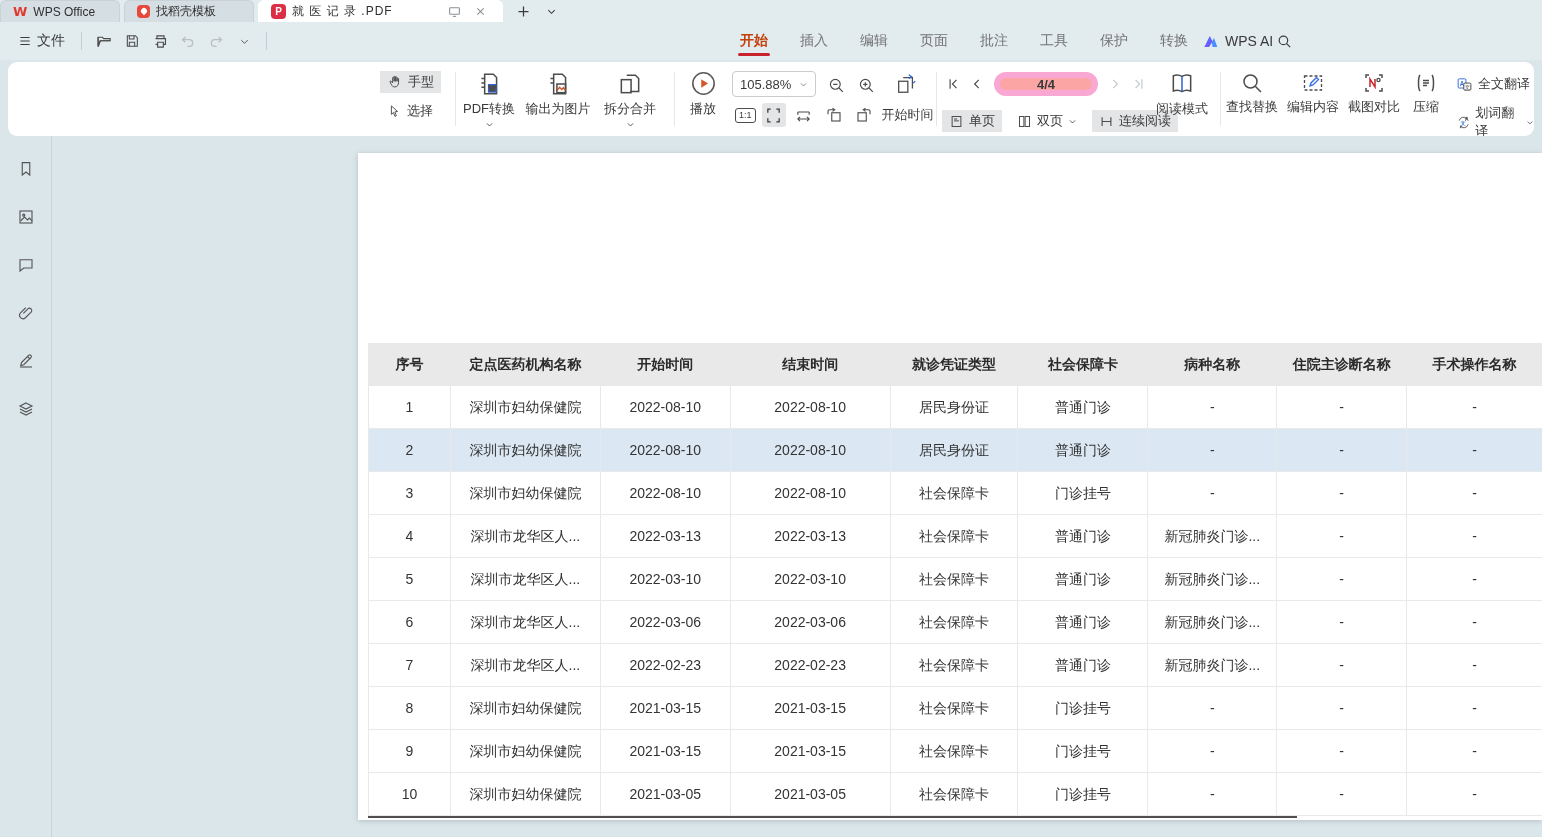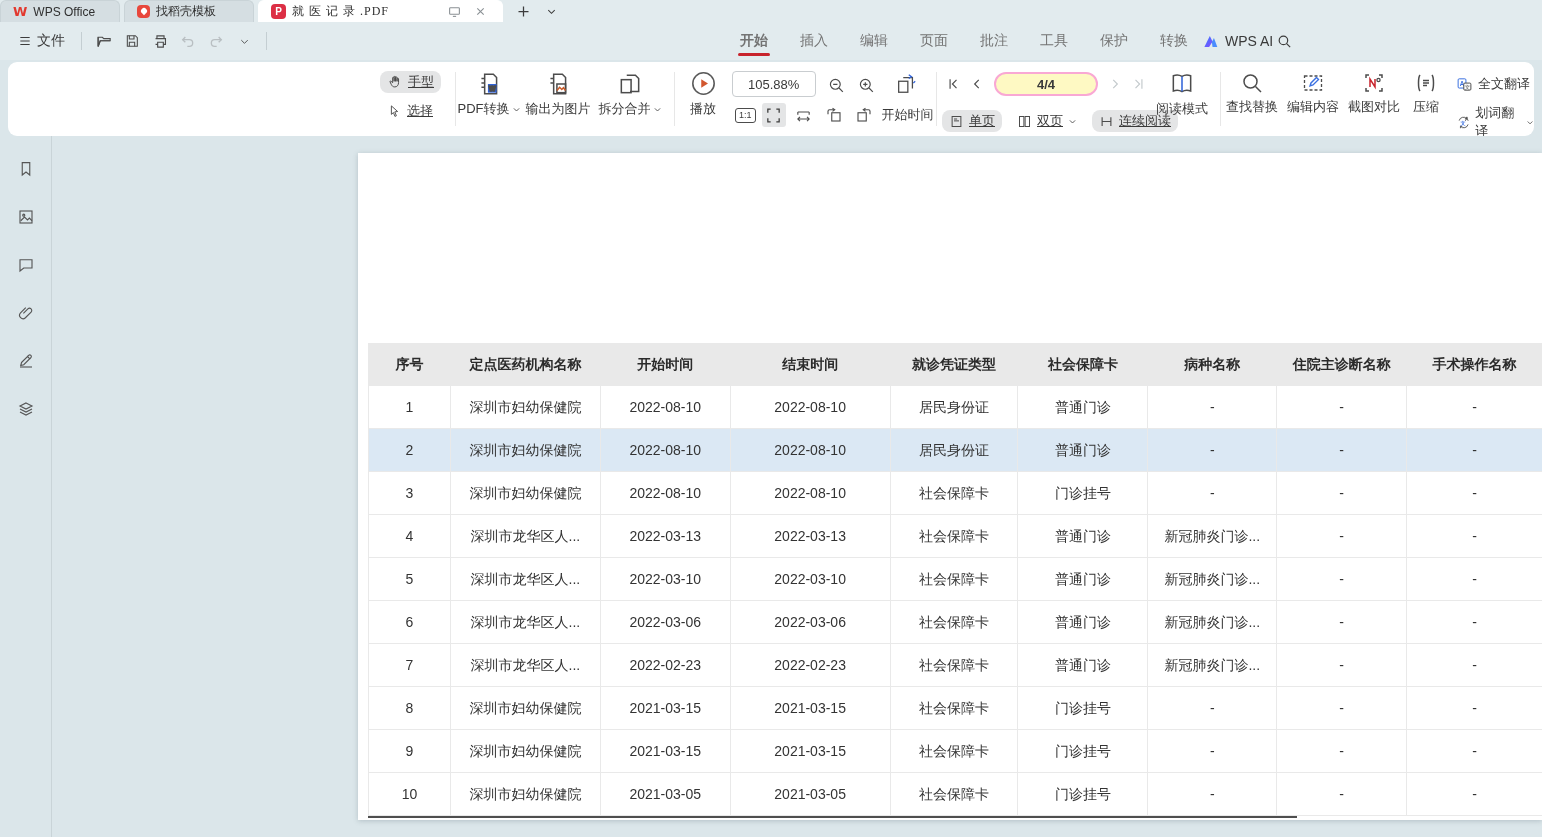--- a/index.html
+++ b/index.html
@@ -8,53 +8,53 @@
   .screen { position:relative; width:1542px; height:837px; background:#dbe6ea; }
 
   
   .tabbar { position:absolute; left:0; top:0; width:1542px; height:22px; background:#e2ebee; display:flex; align-items:flex-start; }
   .tab { height:22px; display:flex; align-items:center; gap:6px; padding:0 12px; font-size:12px;
          border-radius:6px 6px 0 0; background:#d5dee2; border:1px solid #c9d3d7; border-bottom:none; color:#2f2f2f; cursor:default; }
   .tab.app { width:120px; }
   .tab.docer { width:130px; margin-left:4px; }
   .tab.active { background:#ffffff; border-color:#ffffff; width:245px; margin-left:4px; }
   .tab .spacer { flex:1; }
-  .doc-title { letter-spacing:1px; white-space:nowrap; overflow:hidden;font-family:Liberation Serif, serif; }
+  .doc-title { letter-spacing:1px; white-space:nowrap; overflow:hidden; }
   .wlogo { font-weight:bold; font-size:13px; color:#e2382e; font-family:"DejaVu Sans",sans-serif; }
   .docer-ic { width:13px; height:13px; border-radius:4px; background:#e8473c; position:relative; flex:0 0 13px;}
   .docer-ic::after { content:""; position:absolute; left:3.5px; top:3px; width:6px; height:6px; background:#fff; border-radius:50% 50% 50% 0; transform:rotate(-45deg); }
   .pdf-ic { width:15px; height:15px; border-radius:4px; background:#dc2f45; color:#fff; font-size:10px; font-weight:bold; display:flex; align-items:center; justify-content:center; flex:0 0 15px;}
   .tab-btn { width:20px; height:20px; display:flex; align-items:center; justify-content:center; }
   .newtab-area { display:flex; align-items:center; gap:8px; margin-left:10px; height:22px; }
 
   
   .menubar { position:absolute; left:0; top:22px; width:1542px; height:38px; background:#e2ebee; display:flex; align-items:center; }
   .filegrp { display:flex; align-items:center; gap:4px; padding-left:12px; }
   .file-btn { display:flex; align-items:center; gap:5px; font-size:14px; padding:3px 6px; }
   .qbtn { width:24px; height:24px; display:flex; align-items:center; justify-content:center; border-radius:3px; }
   .vdiv { width:1px; height:18px; background:#c4ced2; margin:0 6px; }
   .menus { position:absolute; left:740px; top:0; height:38px; display:flex; align-items:center; gap:32px; }
   .menu-item { font-size:14px; color:#737373; position:relative; padding:8px 0; white-space:nowrap; }
-  .menu-item.active { color:#737373; font-weight:bold; }
+  .menu-item.active { color:#c2410c; font-weight:bold; }
   .menu-item.active::after { content:""; position:absolute; left:-2px; right:-2px; bottom:2px; height:3px; background:#c8232c; border-radius:2px; }
   .wpsai { position:absolute; left:1202px; top:0; height:38px; display:flex; align-items:center; gap:6px; font-size:14px; }
   .menubar .search-btn { position:absolute; left:1272px; top:7px; }
 
   
   .toolbar { position:absolute; left:8px; top:62px; width:1526px; height:74px; background:#ffffff; border-radius:9px; }
   .tb-abs { position:absolute; display:flex; align-items:center; }
   .tb-divider { position:absolute; top:10px; width:1px; height:54px; background:#e7e7e7; }
-  .pill { display:flex; align-items:center; gap:5px; font-size:13px; padding:2px 7px; border-radius:8px; white-space:nowrap;text-decoration:underline; }
+  .pill { display:flex; align-items:center; gap:5px; font-size:13px; padding:2px 7px; border-radius:0; white-space:nowrap; }
   .pill.on { background:#e4e5e6; }
   .bigbtn { position:absolute; display:flex; flex-direction:column; align-items:center; gap:3px; font-size:13px; white-space:nowrap; }
-  .bigbtn .lbl { display:flex; align-items:center; gap:2px; }
+  .bigbtn .lbl { display:flex; align-items:center; gap:2px;flex-direction:column; }
   .sq { width:24px; height:24px; display:flex; align-items:center; justify-content:center; border-radius:3px; }
   .sq.on { background:#e4e5e6; }
-  .zoombox { width:84px; height:26px; border:1px solid #c9cdd0; border-radius:4px; background:#fff; display:flex; align-items:center; justify-content:space-between; padding:0 15px; font-size:13px; }
-  .pagebox { width:104px; height:24px; border:2px solid #f9a8d4; border-radius:13px; background:#fef9c3; display:flex; align-items:center; justify-content:center; font-size:13px; font-weight:bold; }
+  .zoombox { width:84px; height:26px; border:1px solid #c9cdd0; border-radius:4px; background:#fff; display:flex; align-items:center; justify-content:space-between; padding:0 7px; font-size:13px; }
+  .pagebox { width:104px; height:24px; border:6px solid #f9a8d4; border-radius:13px; background:#fca5a5; display:flex; align-items:center; justify-content:center; font-size:13px; font-weight:bold; }
   .onebox { border:1.4px solid #4c4c4c; border-radius:3px; font-size:9px; padding:2px 3px; line-height:1; color:#3c3c3c; }
 
   
   .docarea { position:absolute; left:0; top:136px; width:1542px; height:708px; background:#dbe6ea; }
   .side-rail { position:absolute; left:0; top:0; width:52px; height:701px; border-right:1px solid #c9d4d8; display:flex; flex-direction:column; align-items:center; padding-top:20px; gap:22px; }
   .rail-btn { width:26px; height:26px; display:flex; align-items:center; justify-content:center; }
   .pdf-page { position:absolute; left:358px; top:17px; width:1184px; height:667px; background:#ffffff; box-shadow:0 1px 5px rgba(60,80,90,.25); overflow:hidden; }
 
   
   .ptable { position:absolute; left:10px; top:190px; width:1174px; font-size:14px; color:#333; border-left:1px solid #e9e9e9; }

